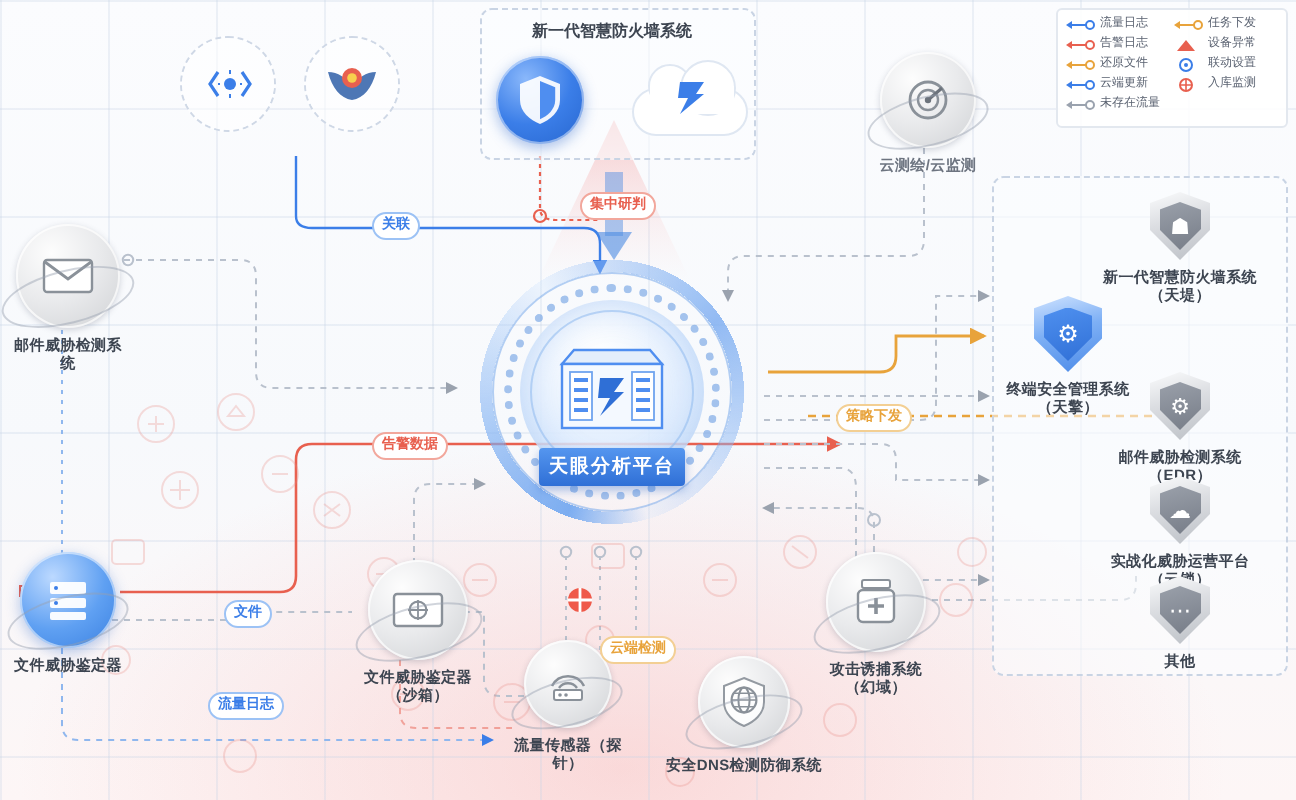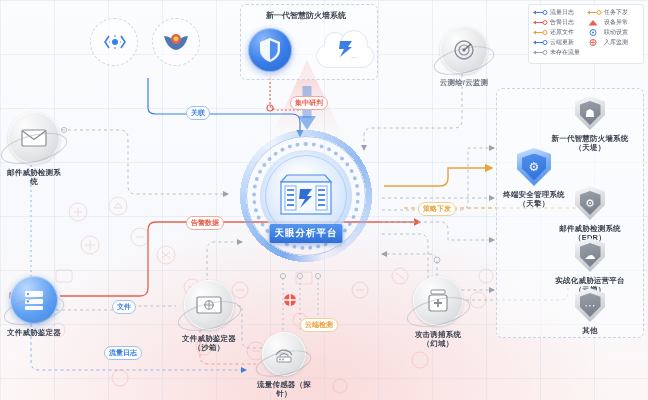--- a/index.html
+++ b/index.html
@@ -391,34 +391,46 @@
       <svg width="26" height="20" viewBox="0 0 26 20">
         <rect x="1" y="2" width="24" height="16" rx="1.6" fill="#fff" stroke="#8a9199" stroke-width="1.2"></rect>
         <circle cx="13" cy="10" r="4.2" fill="none" stroke="#8a9199" stroke-width="1.1"></circle>
         <path d="M13,5 v10 M8,10 h10" stroke="#8a9199" stroke-width=".9"></path>
       </svg>
     </div>
     <div class="nlabel">文件威胁鉴定器
 （沙箱）</div>
   </div>
 
-  <div class="node" style="left:252px; top:332px; width:64px;">
+  <div class="node" style="left:252px; top:320px; width:64px;">
     <div class="disc grey" style="width:44px;height:44px;">
       <div class="halo"></div>
       <svg width="24" height="20" viewBox="0 0 24 20">
         <path d="M4,11 A9,9 0 0 1 20,11" fill="none" stroke="#8a9199" stroke-width="1.3"></path>
         <path d="M7.5,12 A5.5,5.5 0 0 1 16.5,12" fill="none" stroke="#8a9199" stroke-width="1.2"></path>
         <rect x="5" y="13" width="14" height="5" rx="1" fill="#fff" stroke="#8a9199" stroke-width="1"></rect>
         <circle cx="8" cy="15.5" r=".9" fill="#8a9199"></circle>
           <circle cx="11" cy="15.5" r=".9" fill="#8a9199"></circle>
       </svg>
     </div>
     <div class="nlabel">流量传感器（探针）</div>
   </div>
 
+  <div class="node" style="left:330px; top:328px; width:84px;">
+    <div class="disc grey" style="width:46px;height:46px;">
+      <div class="halo"></div>
+      <svg width="24" height="26" viewBox="0 0 24 26">
+        <path d="M12,1 L22,5 V13 C22,19 17,23 12,25 C7,23 2,19 2,13 V5 Z" fill="#fff" opacity=".9" stroke="#8a9199" stroke-width="1"></path>
+        <circle cx="12" cy="12" r="6.2" fill="none" stroke="#8a9199" stroke-width="1.1"></circle>
+        <ellipse cx="12" cy="12" rx="2.8" ry="6.2" fill="none" stroke="#8a9199" stroke-width="1"></ellipse>
+        <path d="M6,12 h12 M7,8.6 h10 M7,15.4 h10" stroke="#8a9199" stroke-width=".8"></path>
+      </svg>
+    </div>
+    <div class="nlabel">安全DNS检测防御系统</div>
+  </div>
 
   <div class="node" style="left:408px; top:276px; width:60px;">
     <div class="disc grey" style="width:50px;height:50px;">
       <div class="halo"></div>
       <svg width="22" height="24" viewBox="0 0 22 24">
         <rect x="4" y="1" width="14" height="4" rx="1" fill="#fff" stroke="#8a9199" stroke-width="1"></rect>
         <rect x="2" y="6" width="18" height="16" rx="2.5" fill="#fff" stroke="#8a9199" stroke-width="1.2"></rect>
         <path d="M11,10 v8 M7,14 h8" stroke="#8a9199" stroke-width="1.8"></path>
       </svg>
     </div>

